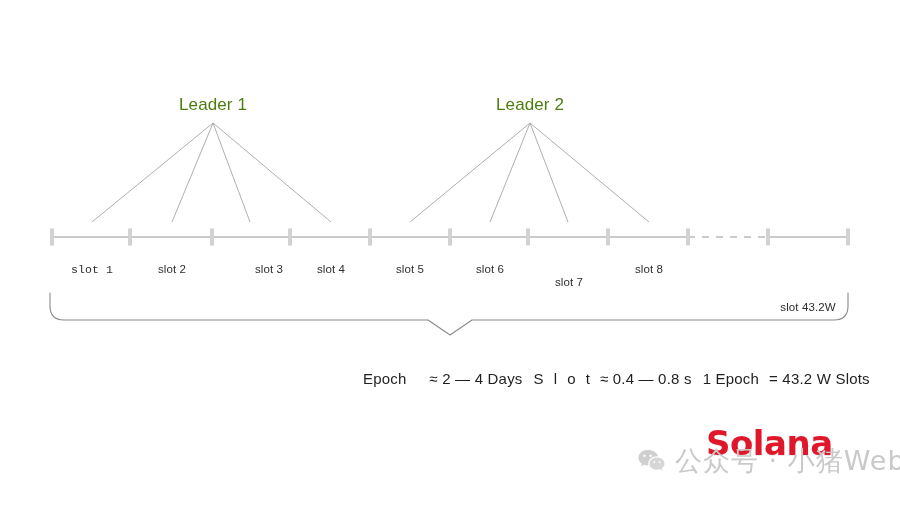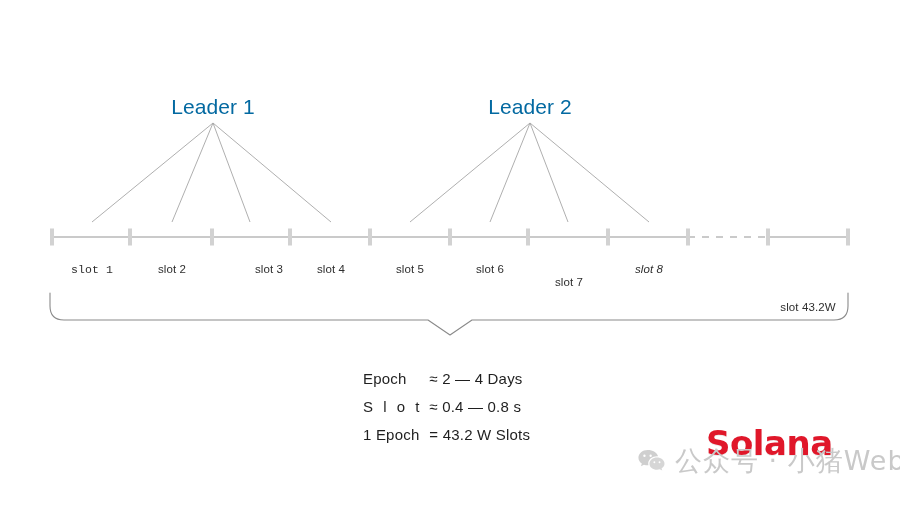--- a/index.html
+++ b/index.html
@@ -23,40 +23,40 @@
   }
   .diagram-svg {
     position: absolute;
     left: 0;
     top: 0;
     width: 900px;
     height: 505px;
   }
   .leader-label {
     position: absolute;
-    font-size: 21px;
-    color: #0369a1;
+    font-size: 17px;
+    color: #4d7c0f;
     letter-spacing: 0.1px;
     white-space: nowrap;
     transform: translateX(-50%);
   }
   .slot-label {
     position: absolute;
     font-size: 11.5px;
     color: #2e2e2e;
     white-space: nowrap;
     transform: translateX(-50%);
     letter-spacing: 0.1px;
   }
   .stats {
     position: absolute;
     left: 363px;
     top: 370px;
     display: flex;
-    flex-direction: column;
+    flex-direction: row;
     gap: 11px;
   }
   .stat-line {
     font-size: 15px;
     color: #1f1f1f;
     white-space: nowrap;
     letter-spacing: 0.2px;
   }
   .stat-line .term {
     display: inline-block;
@@ -141,21 +141,21 @@
       <div class="leader-label" style="left: 530px; top: 95px;">Leader 2</div>
     </div>
   <div id="slot-labels">
       <div class="slot-label" style="left: 92px; top: 263px; font-family: Liberation Mono, monospace;">slot 1</div>
       <div class="slot-label" style="left: 172px; top: 263px;">slot 2</div>
       <div class="slot-label" style="left: 269px; top: 263px; text-align: center;">slot 3</div>
       <div class="slot-label" style="left: 331px; top: 263px;">slot 4</div>
       <div class="slot-label" style="left: 410px; top: 263px;">slot 5</div>
       <div class="slot-label" style="left: 490px; top: 263px;">slot 6</div>
       <div class="slot-label" style="left: 569px; top: 276px;">slot 7</div>
-      <div class="slot-label" style="left: 649px; top: 263px; font-style: italic;">slot 8</div>
+      <div class="slot-label" style="left: 649px; top: 263px;">slot 8</div>
       <div class="slot-label" style="left: 808px; top: 263px; margin-top: 38px;">slot 43.2W</div>
     </div>
 
   <div class="stats">
       <div class="stat-line"><span class="term">Epoch</span><span> ≈ </span><span>2 — 4 Days</span></div>
       <div class="stat-line"><span class="term sp">S l o t</span><span> ≈ </span><span>0.4 — 0.8 s</span></div>
       <div class="stat-line"><span class="term">1 Epoch</span><span> = </span><span>43.2 W  Slots</span></div>
     </div>
 
   <div class="brand">Solana</div>

